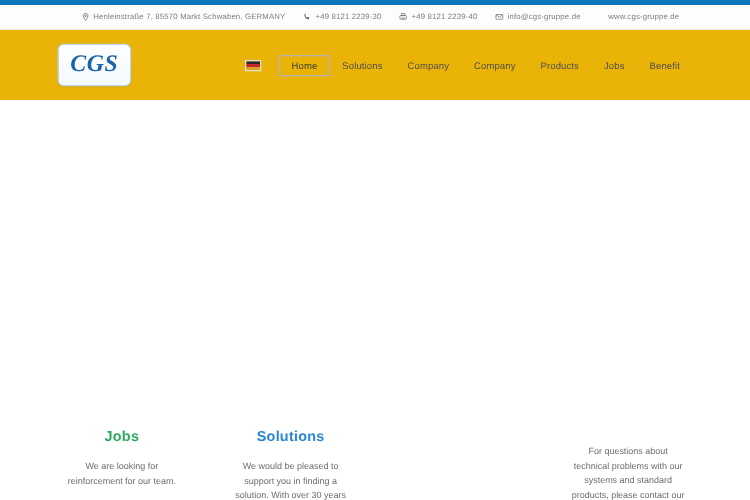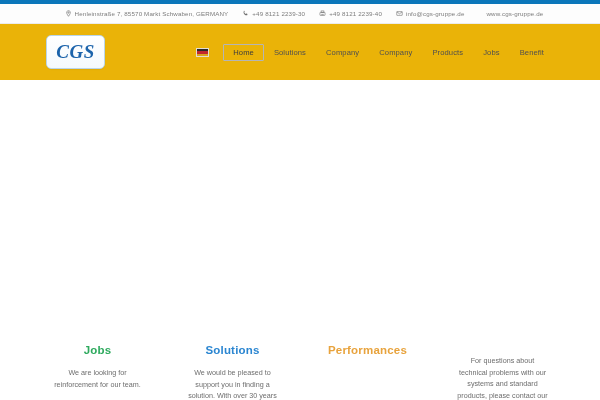--- a/index.html
+++ b/index.html
@@ -241,20 +241,19 @@
     <h3 style="color: rgb(46, 170, 94);">Jobs</h3>
     <p>We are looking for reinforcement for our team.</p>
   </div>
 
   <div class="feature">
     <h3 style="color: rgb(43, 134, 209);">Solutions</h3>
     <p>We would be pleased to support you in finding a solution. With over 30 years of experience we</p>
   </div>
 
   <div class="feature">
-    <h3 style="color: rgb(232, 163, 61);">Performances</h3>
   </div>
 
   <div class="feature">
     <p>For questions about technical problems with our systems and standard products, please contact our</p>
   </div>
 
 </div>
 
 </body></html>

